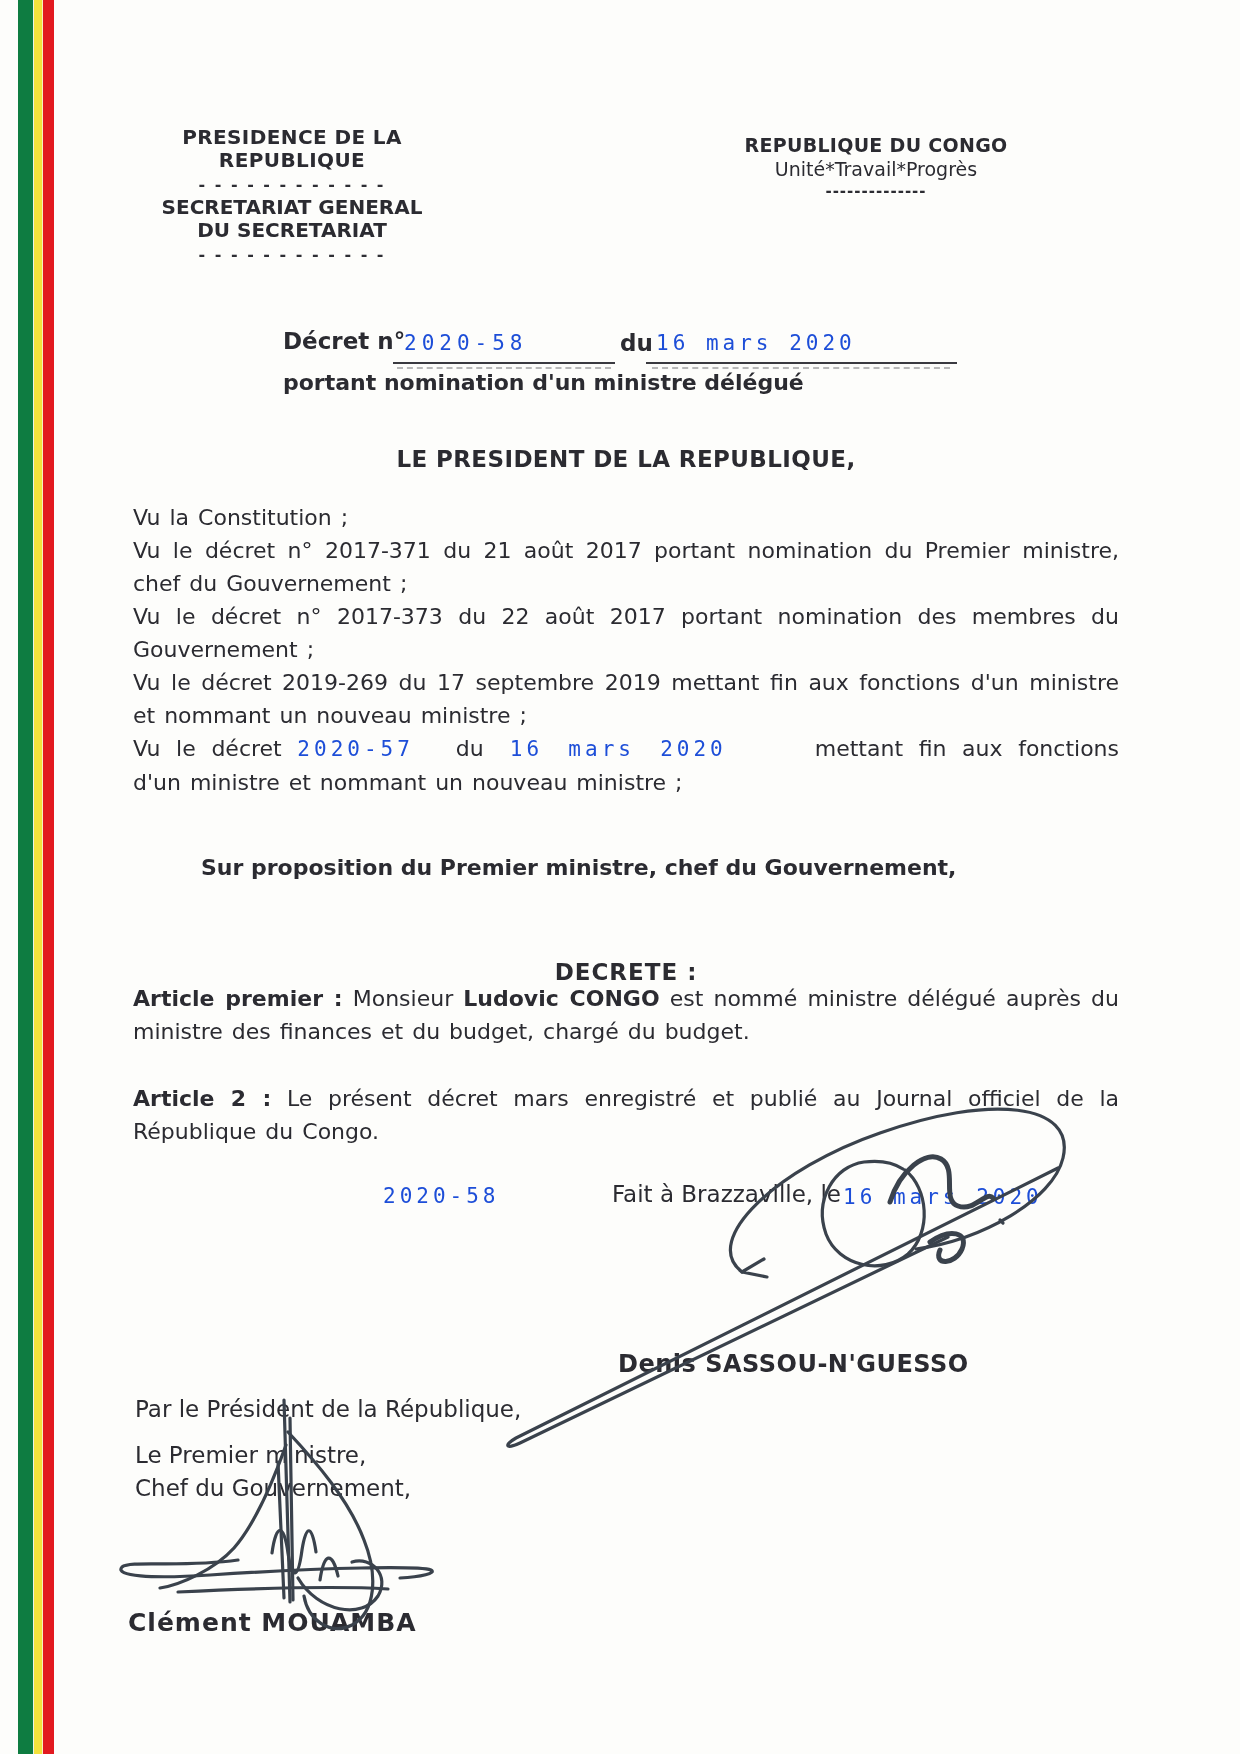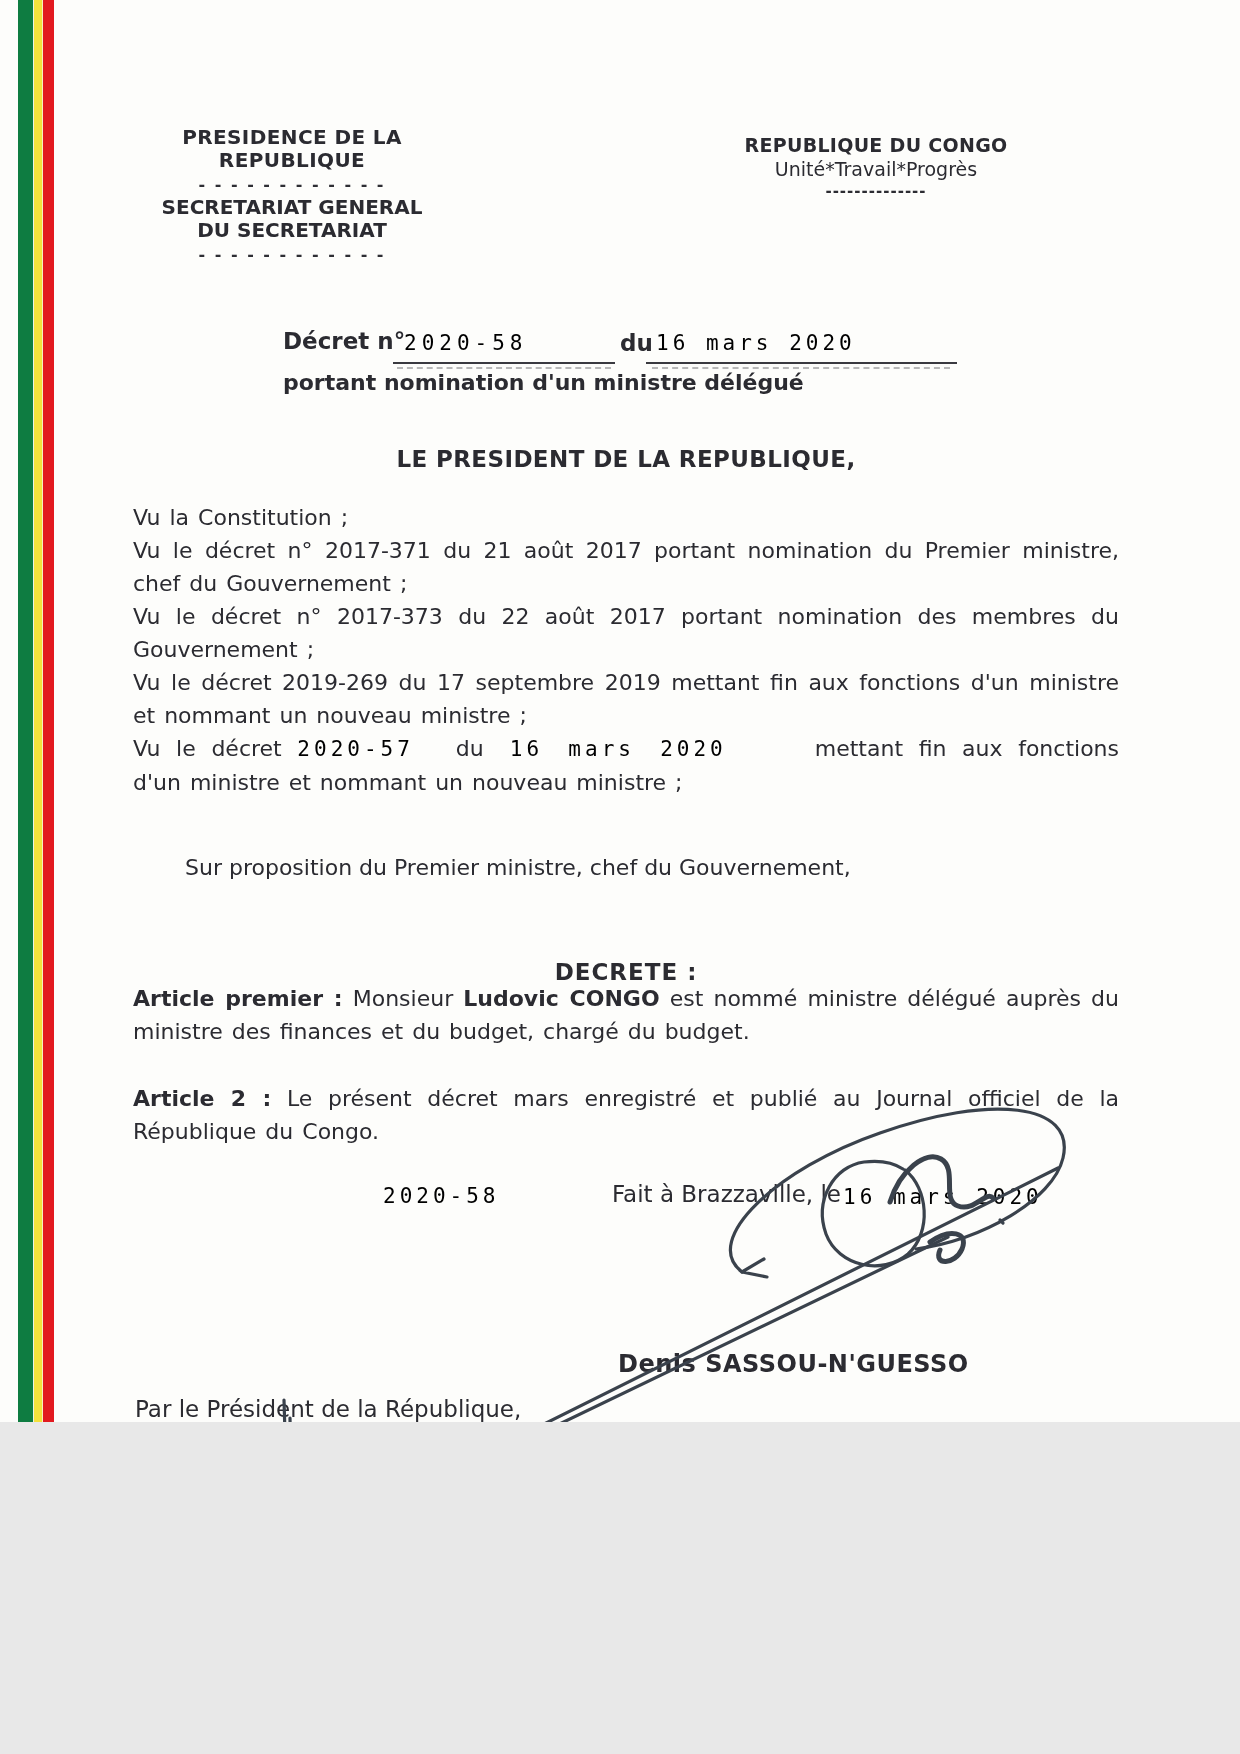--- a/index.html
+++ b/index.html
@@ -1,32 +1,32 @@
 <!DOCTYPE html>
 <html><head>
 <meta charset="utf-8">
 <style>
   html,body{margin:0;padding:0;background:#e8e8e8;}
   .page{
     position:relative;
-    width:1240px;height:1422px;
+    width:1240px;height:1754px;
     margin:0 auto;
     background:#fdfdfb;
     overflow:hidden;
     font-family:"DejaVu Sans", sans-serif;
     color:#2b2b31;
   }
   
   .flag{position:absolute;top:0;left:18px;width:36px;height:1754px;display:flex;}
   .flag .g{width:15px;background:#0e7c41;border-right:1px solid #e9f2e5;}
   .flag .y{width:9px;background:#f3e13c;border-right:1px solid #f8f0c0;}
   .flag .r{width:11px;background:#e2191f;}
 
   .abs{position:absolute;}
-  .mono{font-family:"DejaVu Sans Mono", monospace;color:#000000;}
+  .mono{font-family:"DejaVu Sans Mono", monospace;color:#1d4ed8;}
   .b{font-weight:bold;}
 
   
   .hdr-left{top:126px;left:118px;width:348px;text-align:center;line-height:1.15;}
   .hdr-left .l1{font-size:20px;font-weight:bold;letter-spacing:.4px;}
   .hdr-left .dash{font-size:16px;letter-spacing:2px;font-weight:bold;color:#2e2e34;margin:4px 0 2px;}
   .hdr-left .l2,.hdr-left .l3{font-size:20px;font-weight:bold;}
   .hdr-right{top:134px;left:731px;width:290px;text-align:center;line-height:1.25;}
   .hdr-right .l1{font-size:19px;font-weight:bold;letter-spacing:.3px;}
   .hdr-right .l2{font-size:19px;}
@@ -44,21 +44,21 @@
   .doc-title{top:446px;left:133px;width:986px;text-align:center;font-size:23px;font-weight:bold;letter-spacing:.4px;}
 
   .vu-block{top:501px;left:133px;width:986px;font-size:22px;line-height:33px;word-spacing:2px;}
   .vu-block p{margin:0;text-align:justify;}
   .clause57{text-align:left;white-space:normal;}
   .gap{display:inline-block;height:1px;}
   .g1{width:42px;} .g2{width:26px;} .g3{width:88px;}
   .clause57 .mono{font-size:21px;letter-spacing:4px;}
 
   .proposition{top:855px;left:133px;width:986px;font-size:22px;}
-  .proposition span{margin-left:52px;}
+  .proposition span{margin-left:68px;font-weight:bold;}
   .decrete{top:959px;left:133px;width:986px;text-align:center;font-size:23px;font-weight:bold;letter-spacing:1px;}
 
   .article{left:133px;width:986px;font-size:22px;line-height:33px;word-spacing:2px;text-align:justify;margin:0;}
   .art1{top:982px;} .art2{top:1082px;}
 
   .ref-number{top:1184px;left:383px;font-size:21px;letter-spacing:4px;}
   .fait-line{top:1181px;left:612px;font-size:23px;}
   .fait-date{top:1185px;left:843px;font-size:21px;letter-spacing:4px;}
 
   .president-name{top:1350px;left:618px;font-size:24px;font-weight:bold;letter-spacing:.5px;}

